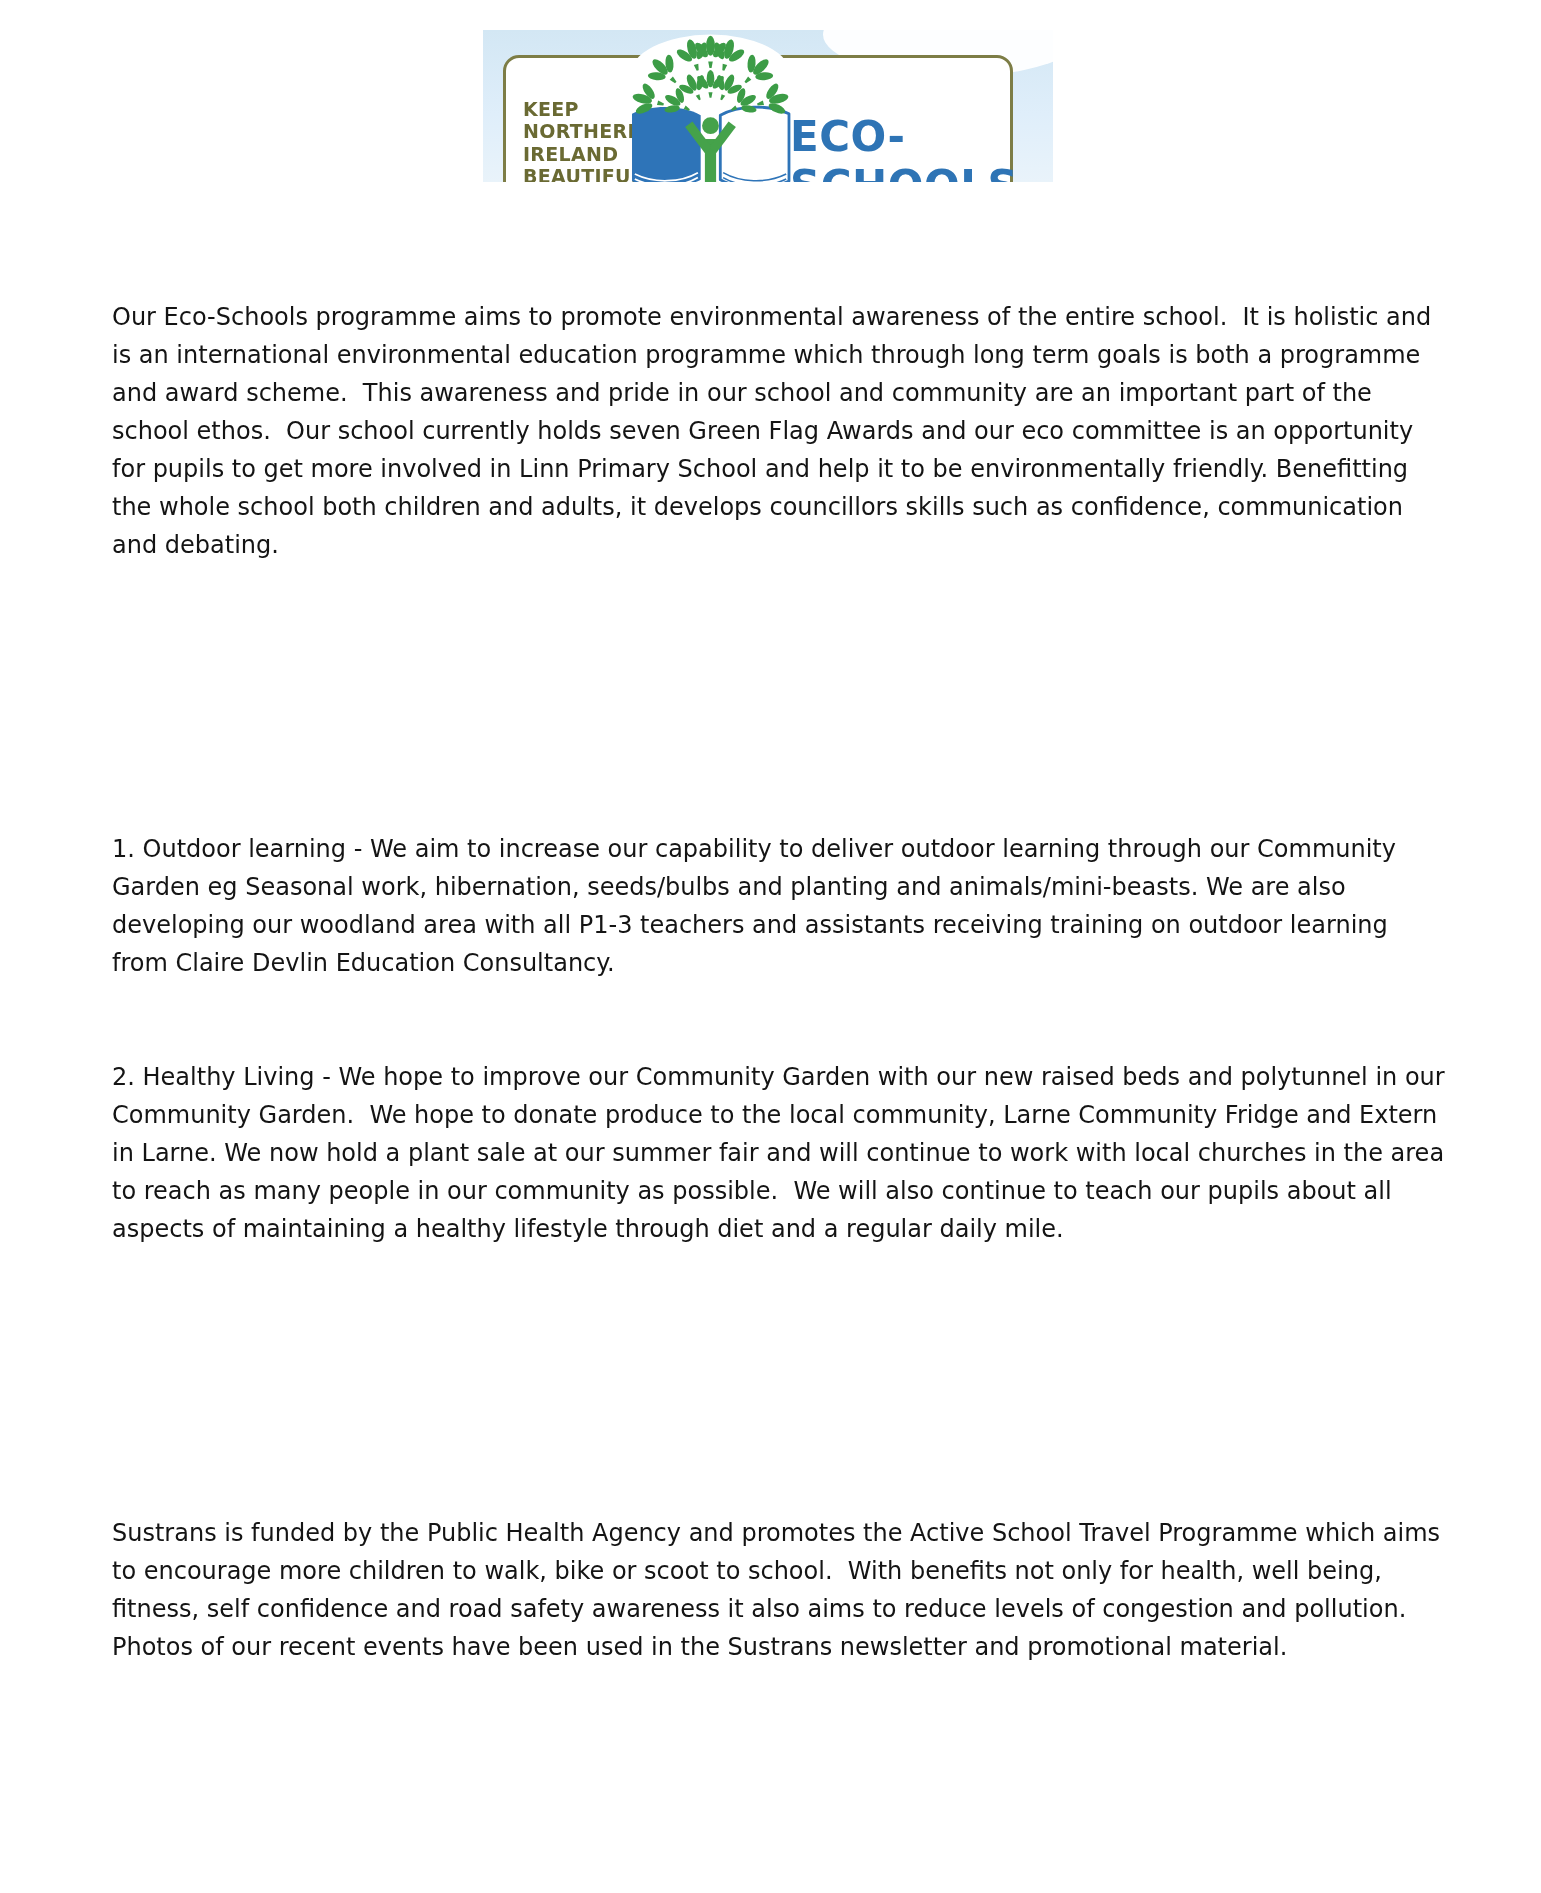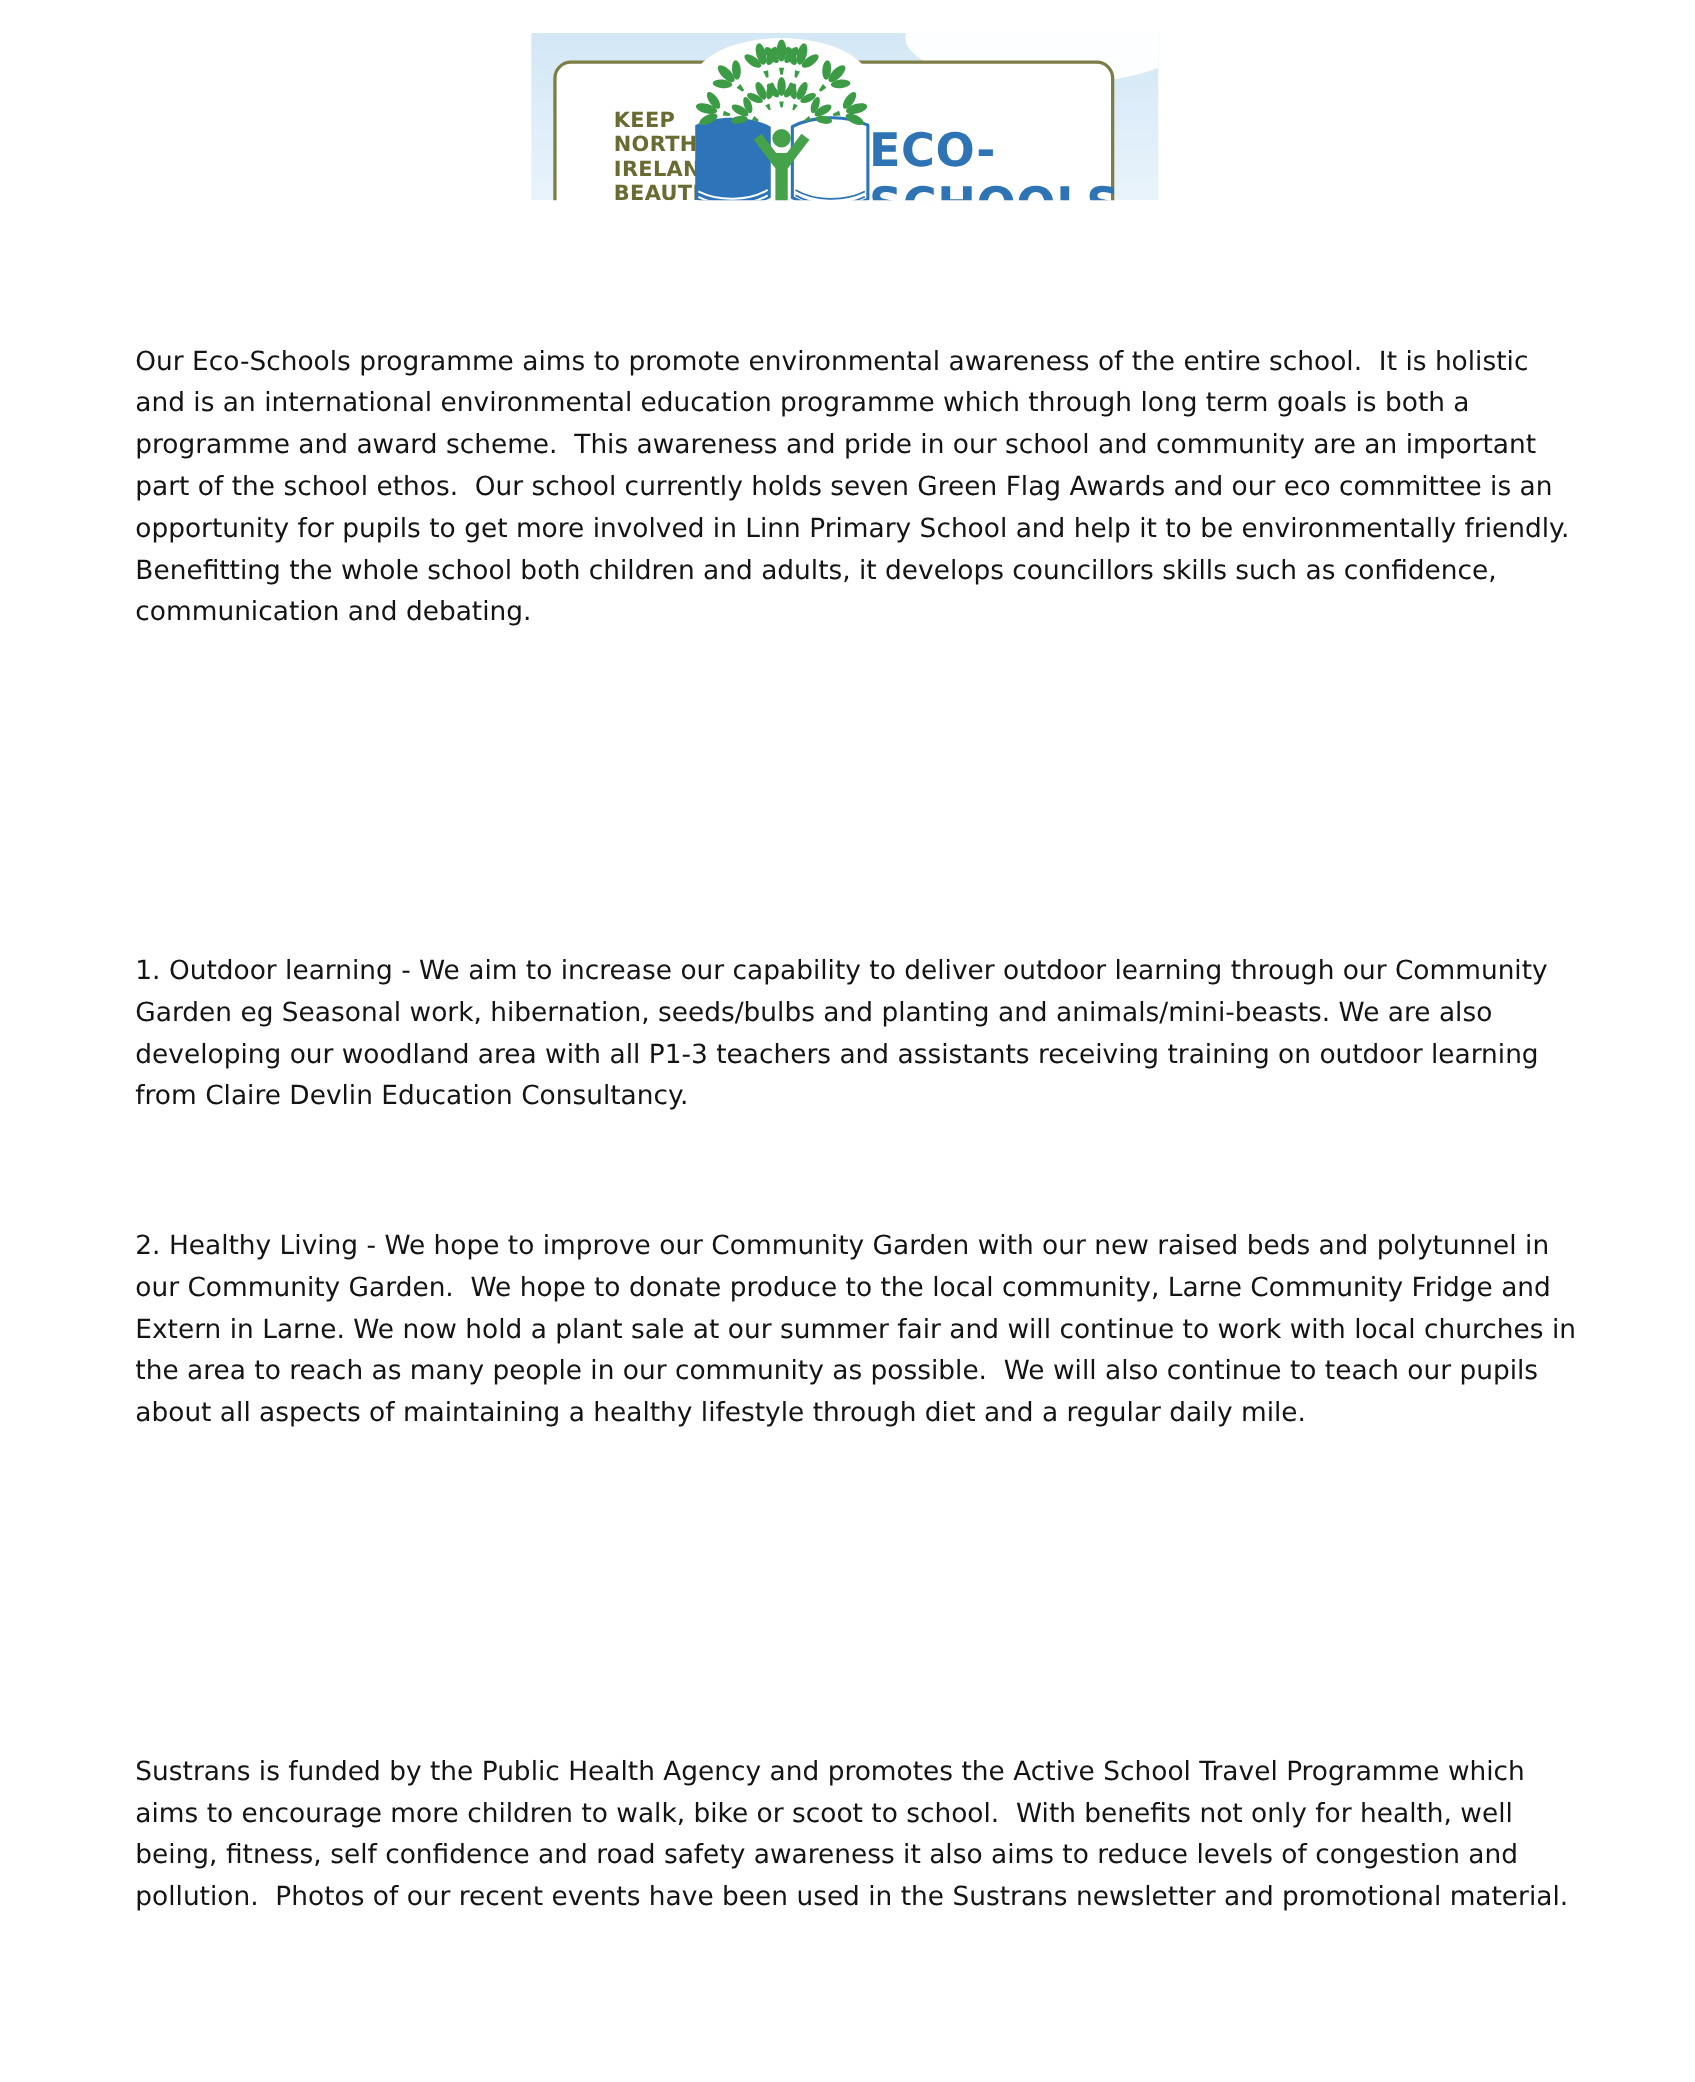--- a/index.html
+++ b/index.html
@@ -46,21 +46,20 @@
   }
   .banner .org-text {
     position: absolute;
     left: 40px;
     top: 68px;
     font-size: 19px;
     font-weight: bold;
     line-height: 1.18;
     letter-spacing: 0.3px;
     color: #6a6a33;
-    margin-left: 35px;
   }
   .banner .org-text span { display: block; }
   .banner .logo-svg {
     position: absolute;
     left: 135px;
     top: 3px;
   }
   .banner .brand {
     position: absolute;
     left: 307px;
@@ -73,21 +72,21 @@
 
   
   .content {
     position: relative;
     margin: 222px 0 0 112px;
     width: 1335px;
     font-size: 24px;
     line-height: 38px;
     white-space: pre-wrap;
   }
-  .content .para { margin: 11px; }
+  .content .para { margin: 0; }
   .content .gap-1 { height: 38px; }
 
   .hidden-defs { position: absolute; width: 0; height: 0; }
 </style>
 </head>
 <body>
 
 <svg class="hidden-defs" aria-hidden="true">
   <defs>
     <g id="leaf">

